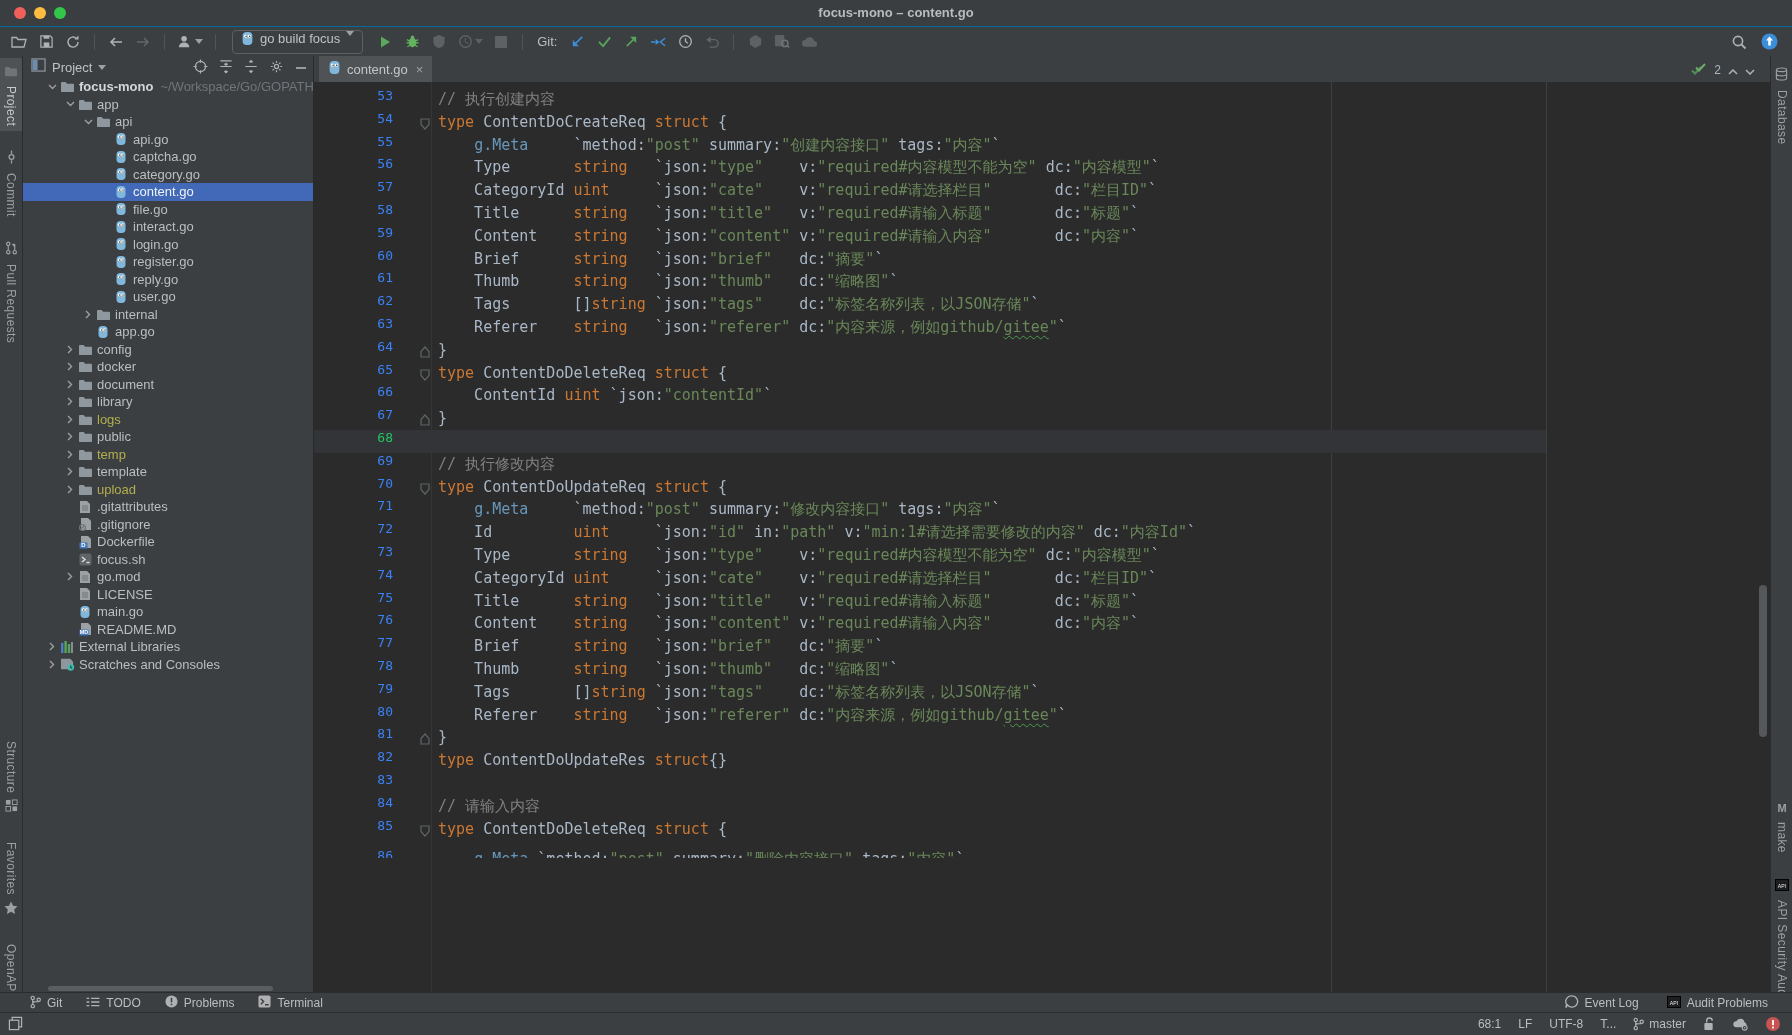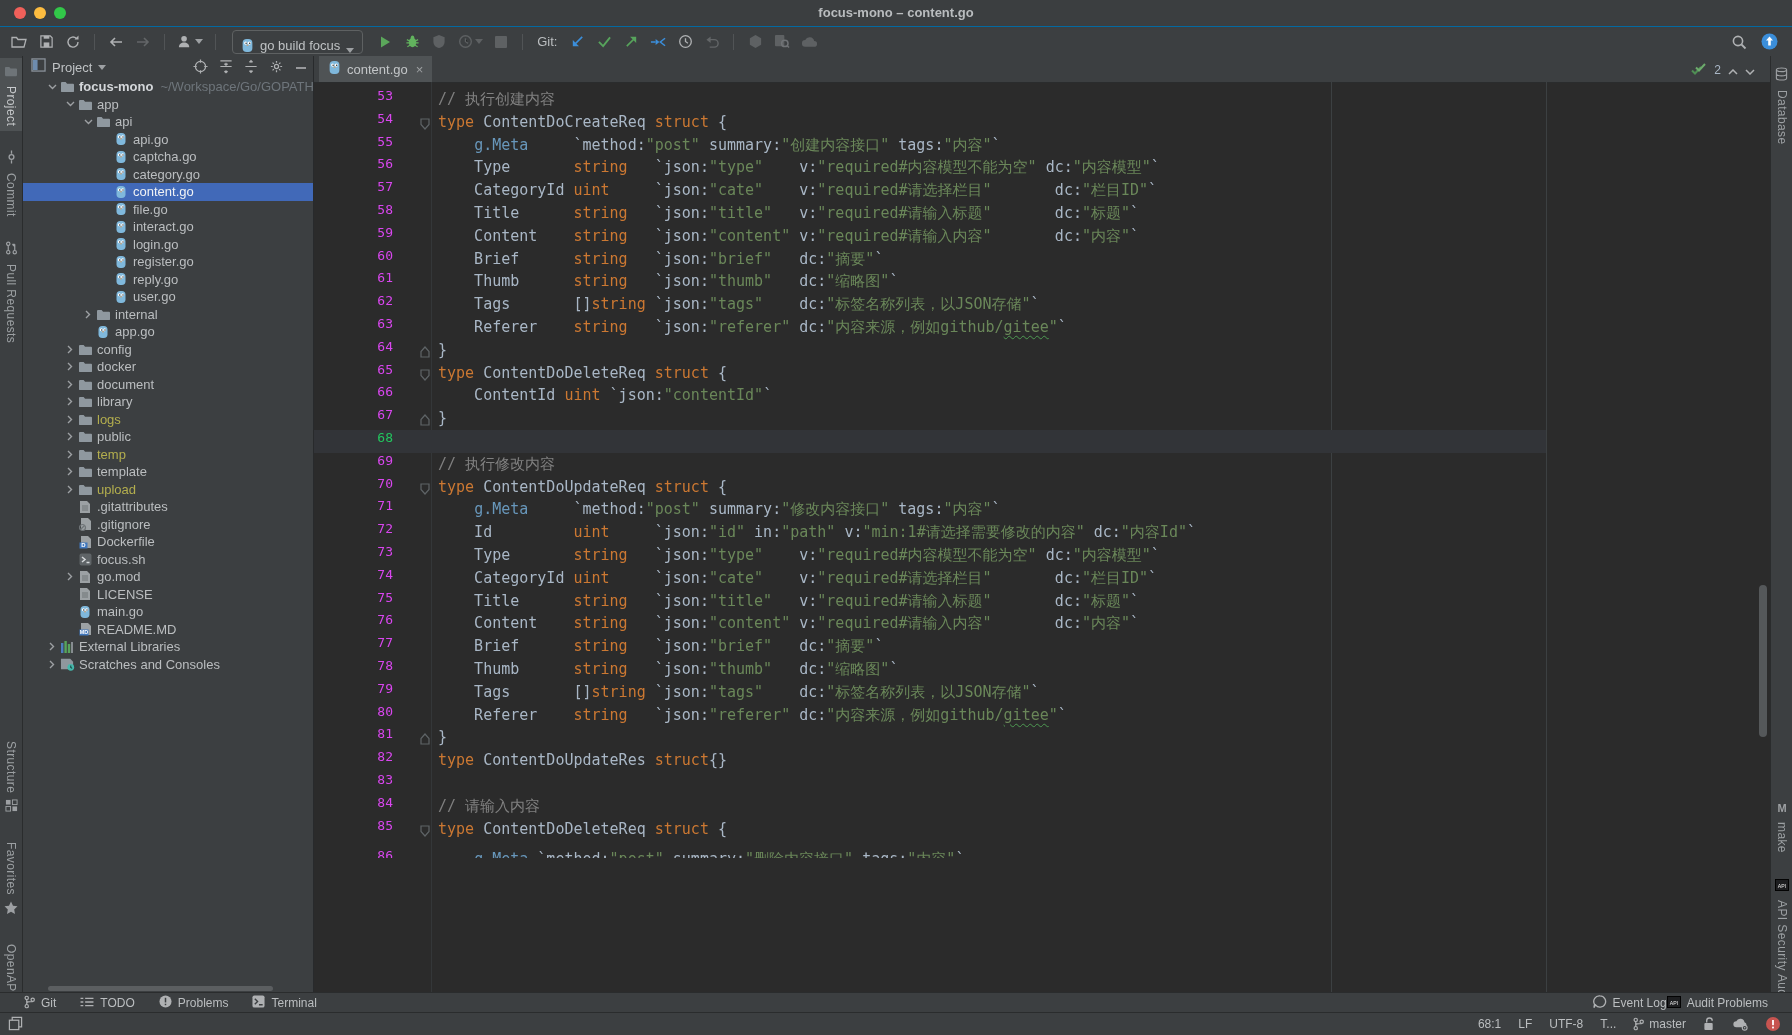--- a/index.html
+++ b/index.html
@@ -8,21 +8,21 @@
   
   .titlebar{position:absolute;top:0;left:0;right:0;height:26px;background:#3B3E40;border-bottom:5px solid #0369a1;}
   .tl{position:absolute;top:7px;width:12px;height:12px;border-radius:50%;}
   .title-text{position:absolute;top:0;left:0;right:0;height:26px;line-height:26px;text-align:center;
               font-size:13px;font-weight:bold;color:#B9BCBE;}
   
   .toolbar{position:absolute;top:27px;left:0;right:0;height:29px;background:#3C3F41;border-bottom:1px solid #2A2C2D;
            display:flex;align-items:center;padding-left:10px;gap:9px;}
   .tbi{width:18px;height:18px;display:flex;align-items:center;justify-content:center;flex:0 0 auto;}
   .tbsep{width:1px;height:16px;background:#515456;margin:0 3px;flex:0 0 auto;}
-  .runpill{display:flex;align-items:flex-end;gap:6px;border:1px solid #5E6162;border-radius:4px;
+  .runpill{display:flex;align-items:flex-start;gap:6px;border:1px solid #5E6162;border-radius:4px;
            height:22px;padding:0 8px;margin:0 4px;background:#3C3F41;}
   .runpill .lbl{font-size:13px;color:#BFC2C4;}
   .caret-down{width:0;height:0;border-left:4px solid transparent;border-right:4px solid transparent;border-top:5px solid #9DA0A3;}
   .git-label{font-size:13px;color:#BBBEC0;margin:0 2px;}
   .tb-right{margin-left:auto;display:flex;align-items:center;gap:12px;padding-right:14px;}
   
   .main{position:absolute;top:56px;left:0;right:0;bottom:42px;}
   .vstrip{position:absolute;top:0;bottom:0;background:#3C3F41;}
   .vstrip.left{left:0;width:22px;border-right:1px solid #2A2C2D;}
   .vstrip.right{right:0;width:21px;border-left:1px solid #2A2C2D;}
@@ -52,35 +52,35 @@
   .etab .tab-label{font-size:13px;color:#C3C6C8;}
   .etab .tab-close{font-size:13px;color:#9DA0A2;margin-left:2px;}
   .insp{position:absolute;right:16px;top:5px;display:flex;align-items:center;gap:7px;}
   .insp .cnt{font-size:12px;color:#A9B7C6;}
   .viewport{position:absolute;top:26px;left:0;right:0;bottom:0;overflow:hidden;}
   .guide{position:absolute;top:0;bottom:0;width:1px;background:#3C4042;}
   .codeclip{position:absolute;top:0;left:0;right:0;height:776px;overflow:hidden;}
   .cl{position:absolute;left:0;width:1232px;height:22.8px;}
   .cl.caret{background:#323438;}
   .cl .ln{position:absolute;left:0;top:0;width:79px;height:22.8px;line-height:22.8px;text-align:right;
-          color:#d946ef;font:13px "DejaVu Sans Mono","Liberation Mono",monospace;}
+          color:#3b82f6;font:13px "DejaVu Sans Mono","Liberation Mono",monospace;}
   .cl.caret .ln{color:#22c55e;}
   .cl .fold{position:absolute;left:106px;top:5px;}
   .cl .ct{position:absolute;left:124px;top:0;height:22.8px;line-height:22.8px;white-space:pre;
           font-family:"DejaVu Sans Mono","Liberation Mono",monospace;font-size:15px;}
   .gutterline{position:absolute;top:0;bottom:0;left:117px;width:1px;background:#343739;}
   .tk-k{color:#CC7832;} .tk-i{color:#A9B7C6;} .tk-m{color:#6897BB;} .tk-s{color:#6A8759;}
   .tk-t{color:#A9B7C6;} .tk-c{color:#808080;}
   .tk-w{color:#6A8759;text-decoration:underline wavy #4E9A52;text-decoration-thickness:1px;text-underline-offset:3px;}
   .vscroll{position:absolute;right:4px;top:503px;width:8px;height:152px;border-radius:4px;background:#55585A;}
   
   .bottombar{position:absolute;left:0;right:0;bottom:22px;height:20px;background:#3C3F41;border-top:1px solid #2A2C2D;
              display:flex;align-items:center;font-size:12px;}
-  .bb-left{display:flex;align-items:center;gap:24px;padding-left:24px;justify-content:space-between;}
-  .bb-right{margin-left:auto;display:flex;align-items:center;padding-right:24px;}
+  .bb-left{display:flex;align-items:center;gap:24px;padding-left:30px;justify-content:space-between;}
+  .bb-right{margin-left:auto;display:flex;align-items:center;gap:28px;padding-right:24px;}
   .bb-item{display:flex;align-items:center;gap:6px;color:#BBBEC0;}
   .statusbar{position:absolute;left:0;right:0;bottom:0;height:22px;background:#3C3F41;border-top:1px solid #2A2C2D;
              font-size:12px;color:#BBBEC0;}
   .sb-left{position:absolute;left:8px;top:3px;}
   .sb-right{position:absolute;right:12px;top:0;height:22px;display:flex;align-items:center;gap:17px;}
   .sb-item{display:flex;align-items:center;gap:5px;}
 </style>
 </head>
 <body>
 

